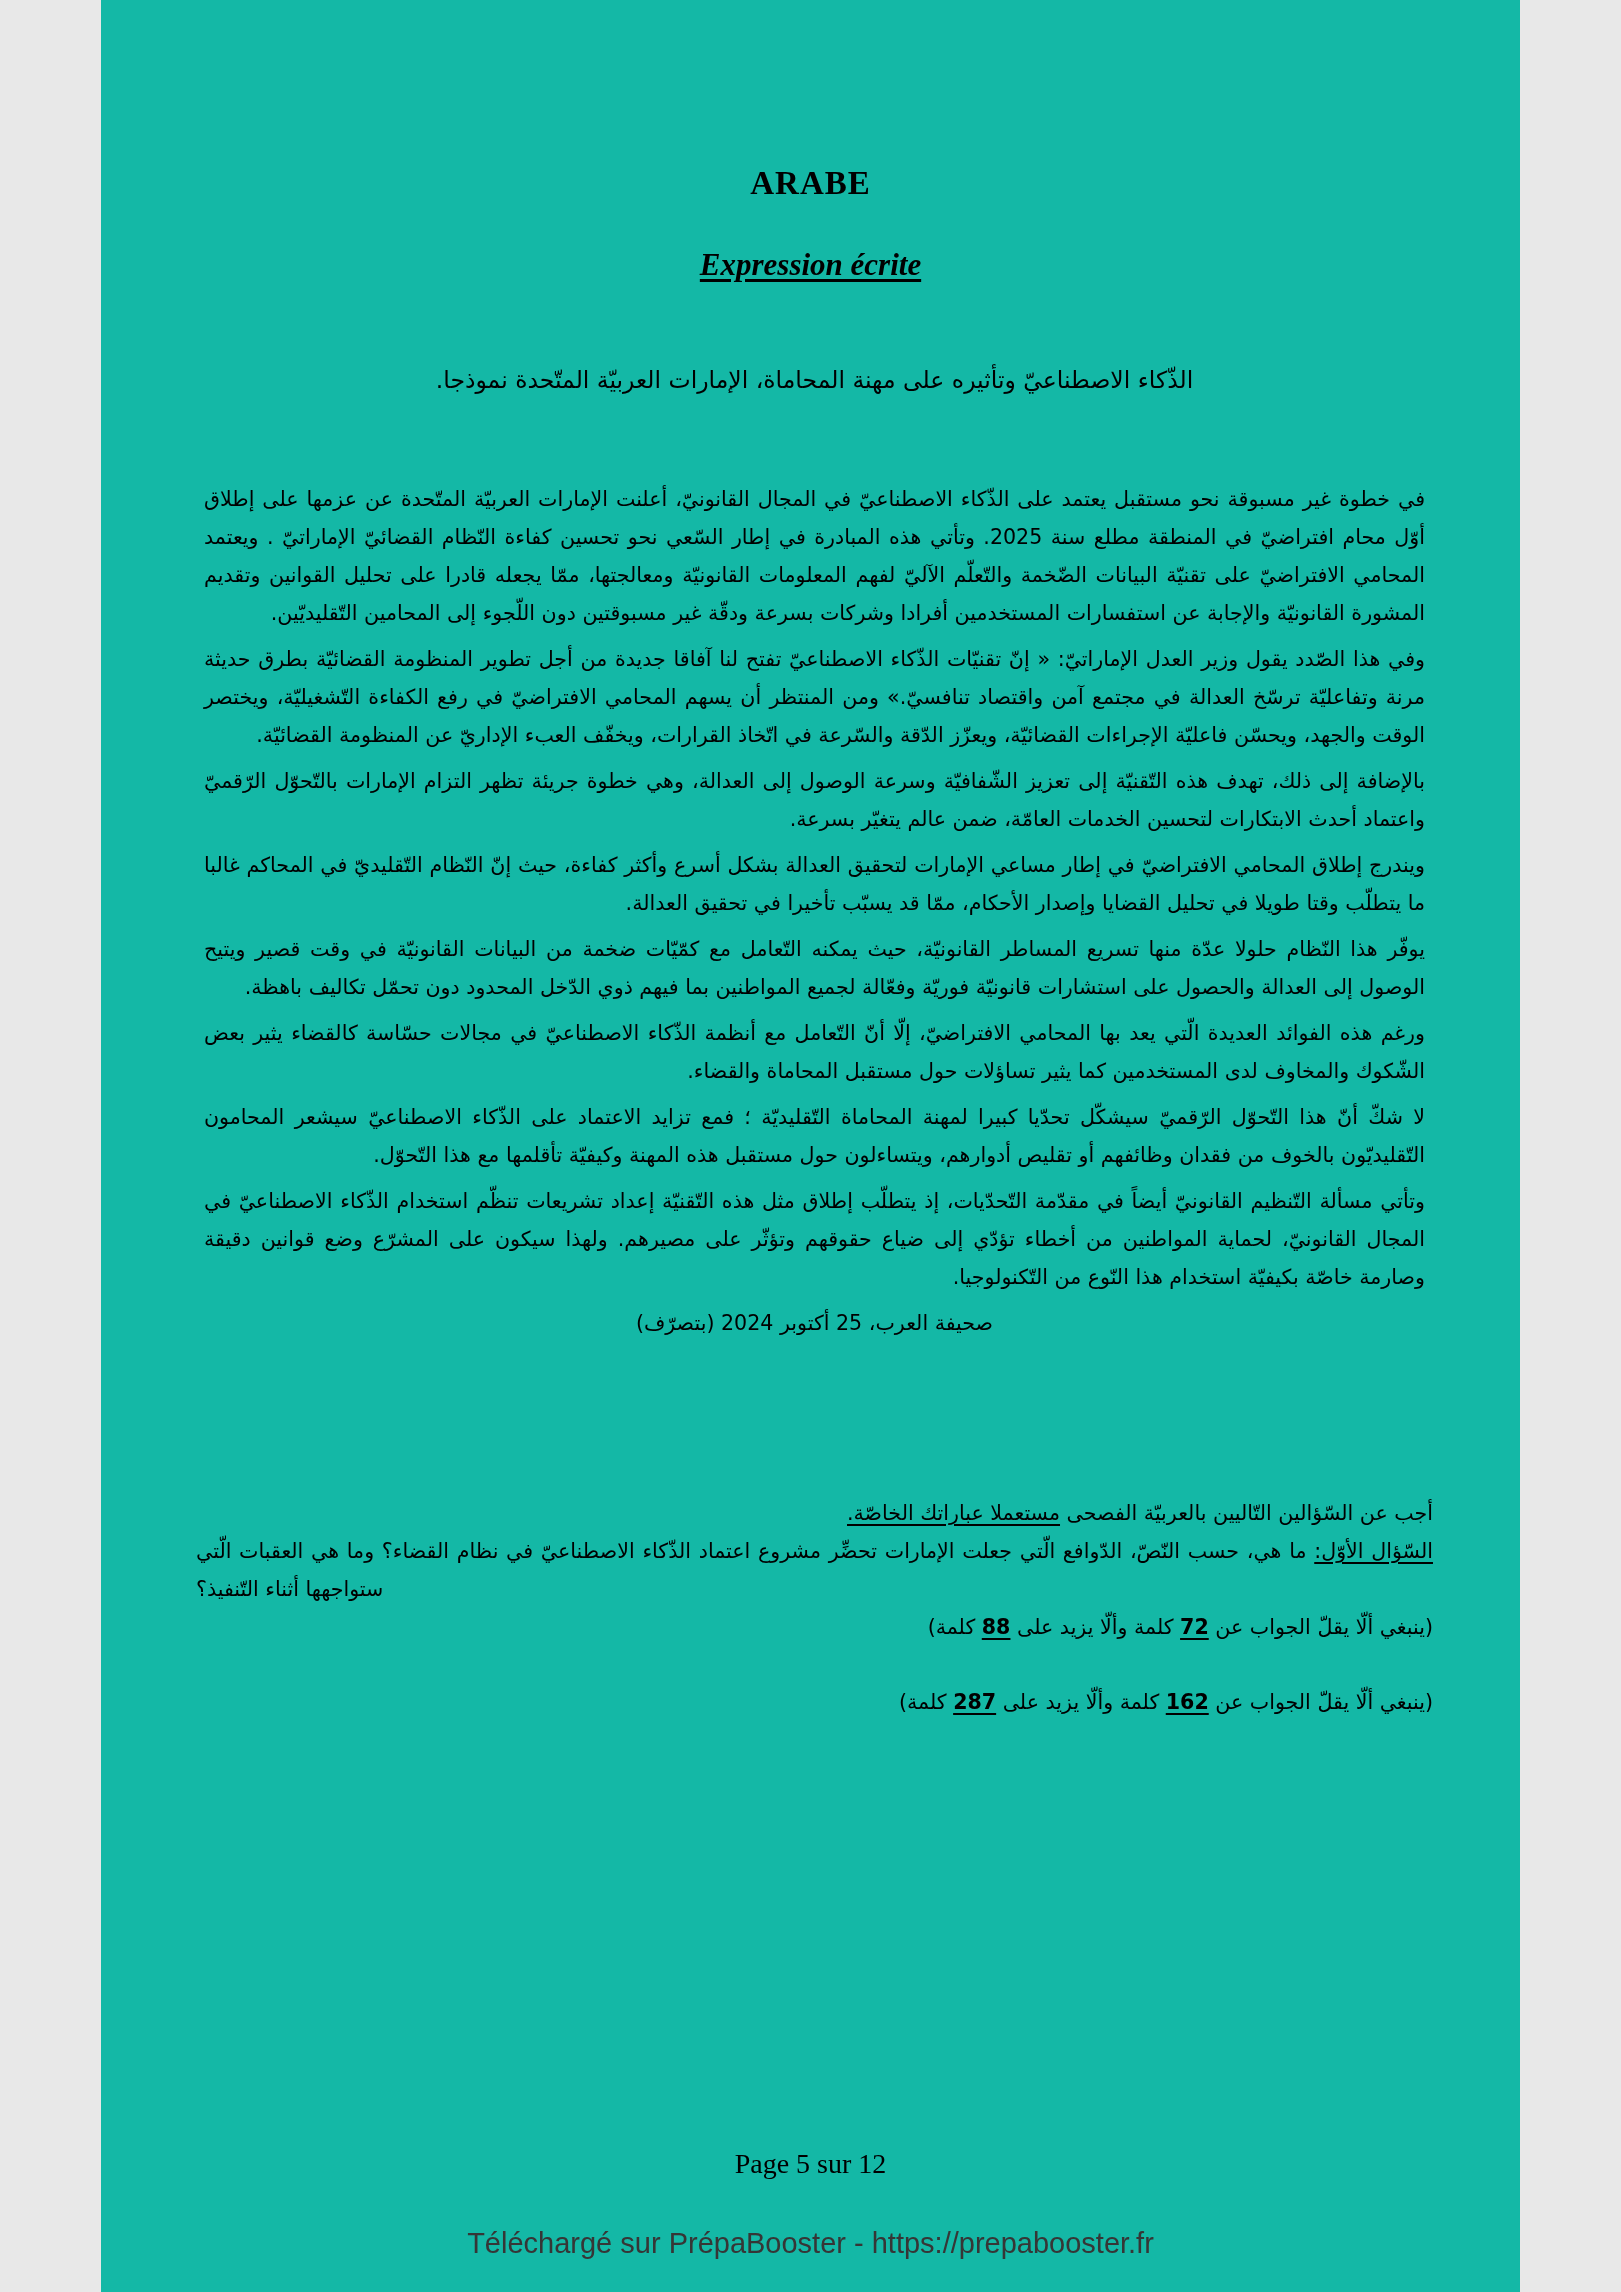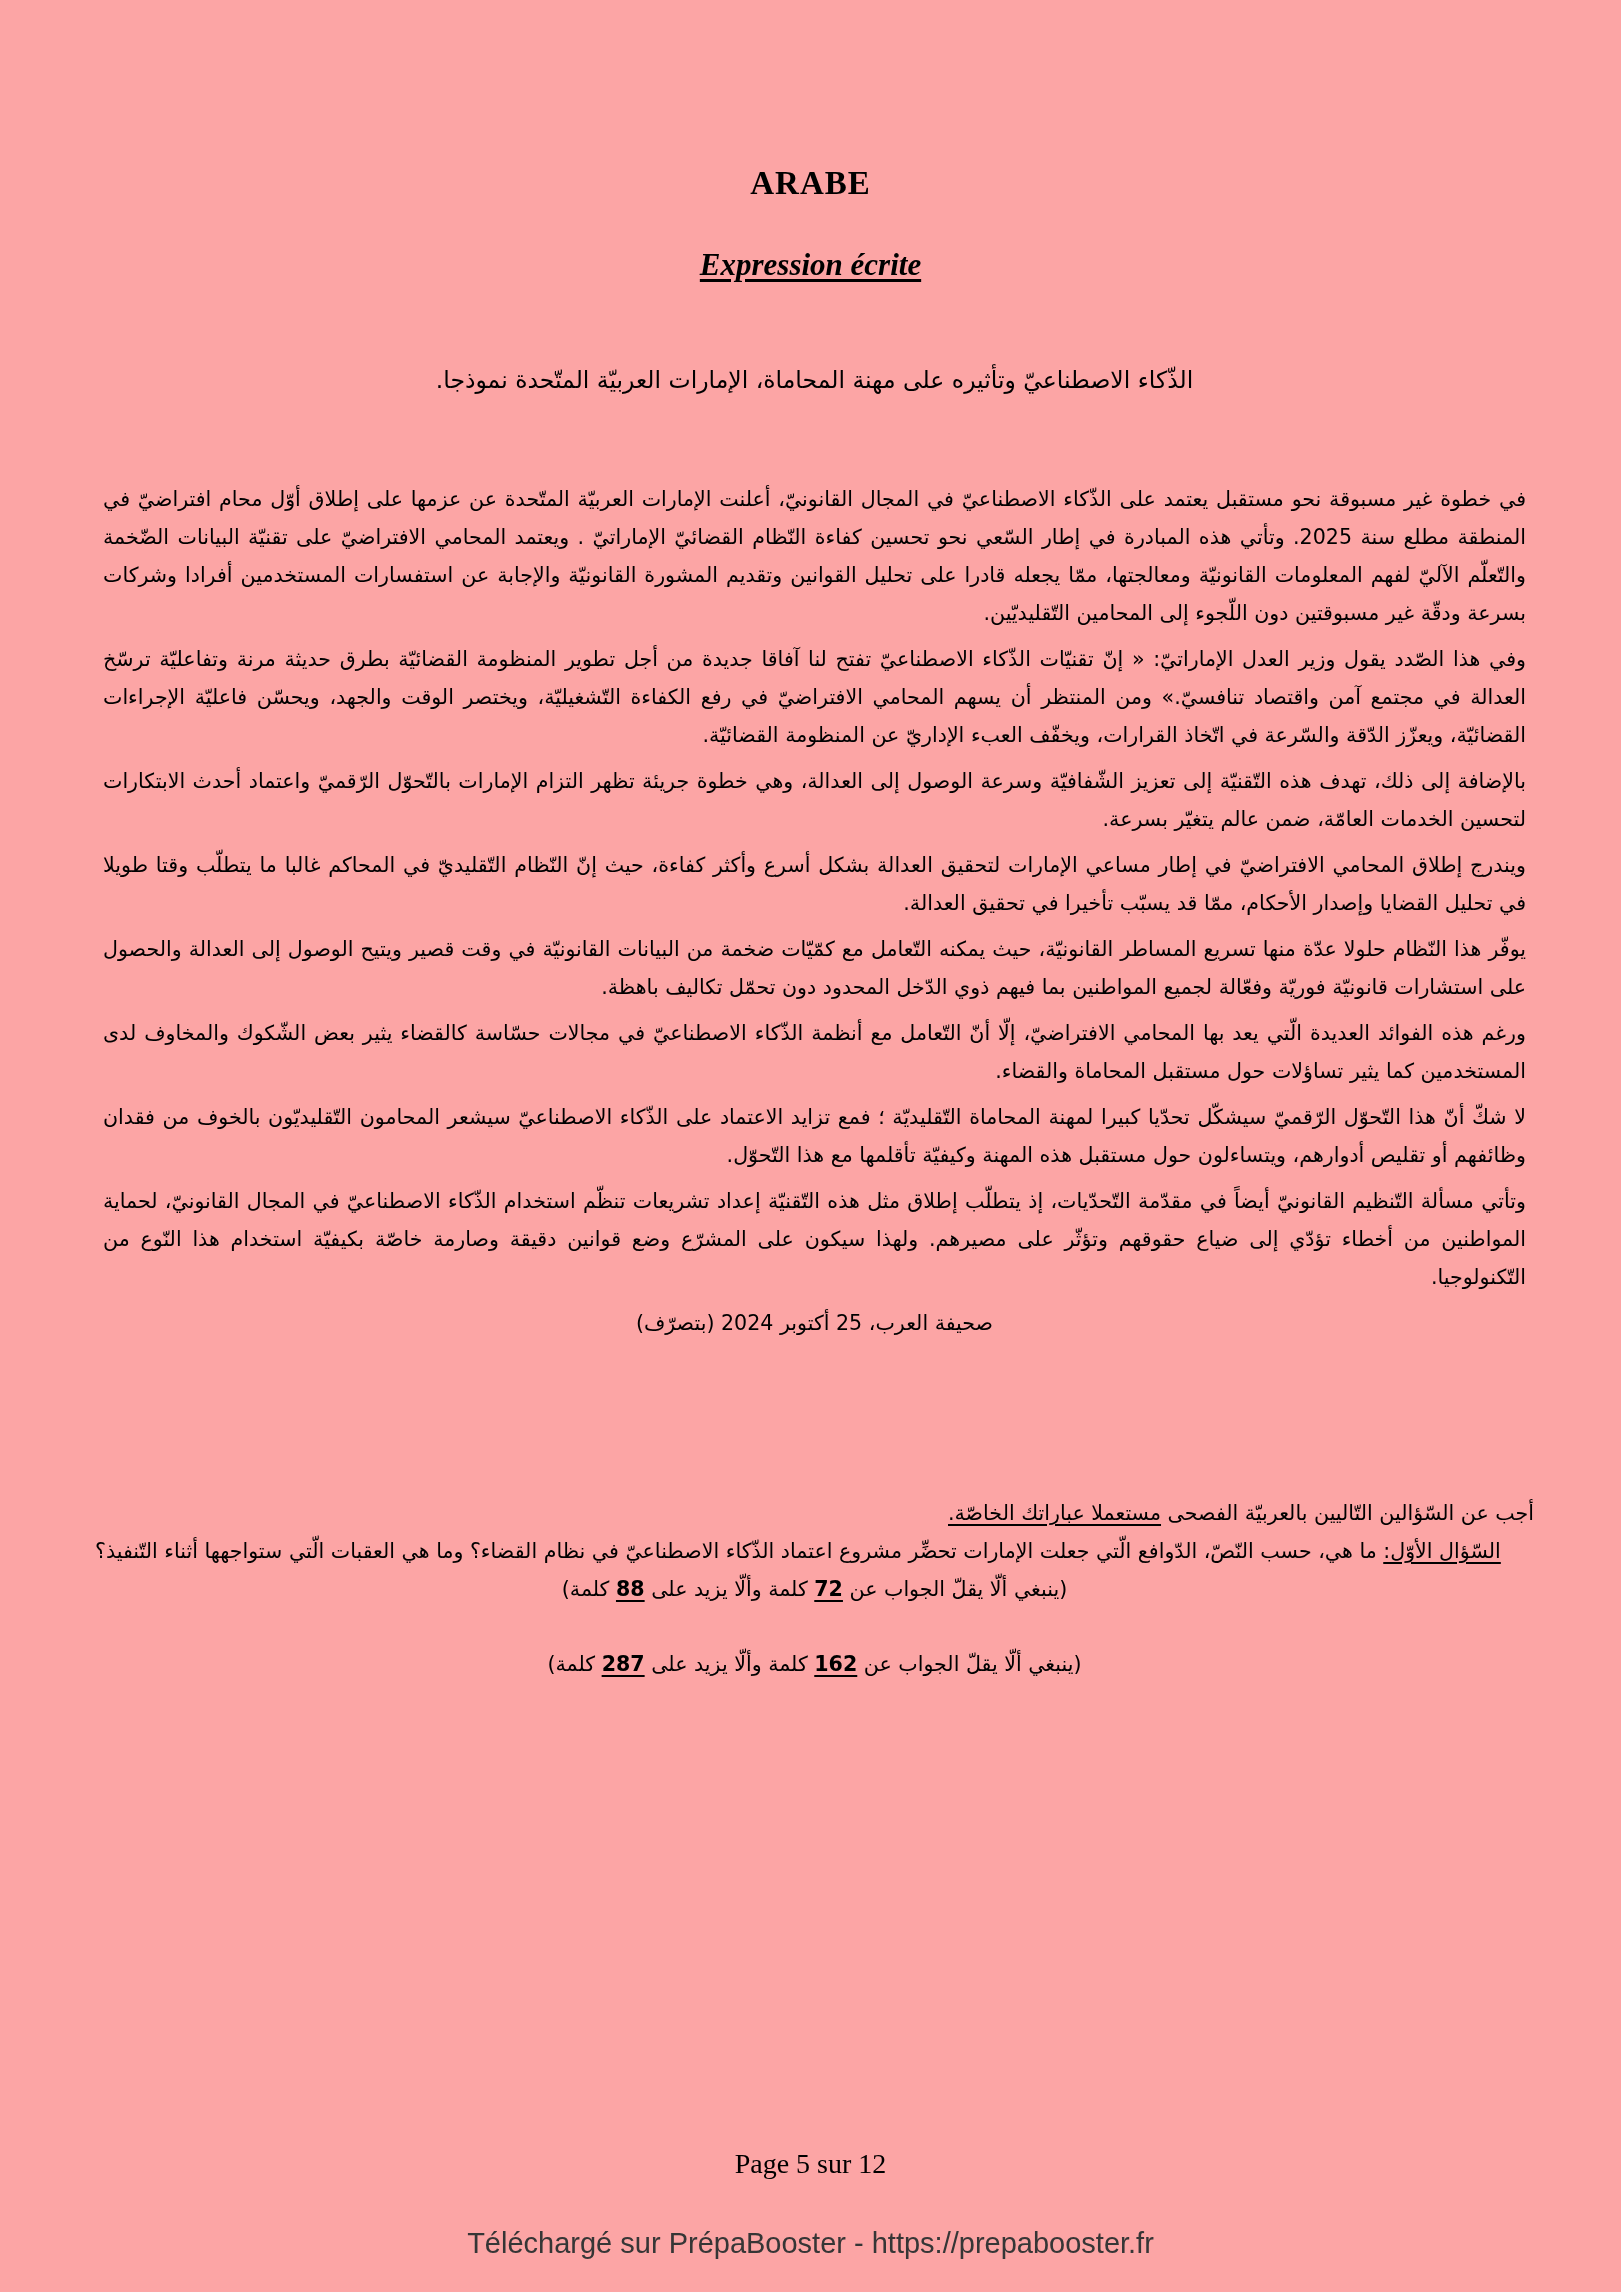--- a/index.html
+++ b/index.html
@@ -1,21 +1,21 @@
 <!DOCTYPE html>
 <html lang="fr"><head>
 <meta charset="utf-8">
 <style>
   html, body { margin: 0; padding: 0; background: #e8e8e8; }
   .page {
     position: relative;
-    width: 1621px;
+    width: 1419px;
     height: 2293px;
     margin: 0 auto;
-    background: #fca5a5;
+    background: #14b8a6;
     overflow: hidden;
     font-family: "DejaVu Sans", sans-serif;
     color: #000000;
   }
 
   .exam-title {
     position: absolute;
     top: 165px; left: 0; right: 0;
     text-align: center;
     font-family: "Liberation Serif", serif;
@@ -65,21 +65,21 @@
     top: 1494px; left: 95px; right: 87px;
     direction: rtl;
   }
   .questions p {
     margin: 0;
     font-size: 20.6px;
     line-height: 38px;
   }
   .q-intro { }
   .q-body  { text-align: justify; text-align-last: left; }
-  .q-constraint { text-align: center; }
+  .q-constraint { text-align: right; }
   .u  { text-decoration: underline; text-underline-offset: 3.9px; }
   .bu { font-weight: bold; text-decoration: underline; text-underline-offset: 3.9px; }
   .q-gap { height: 37px; }
 
   .page-number {
     position: absolute;
     top: 2148px; left: 0; right: 0;
     text-align: center;
     font-family: "Liberation Serif", serif;
     font-size: 28px;

